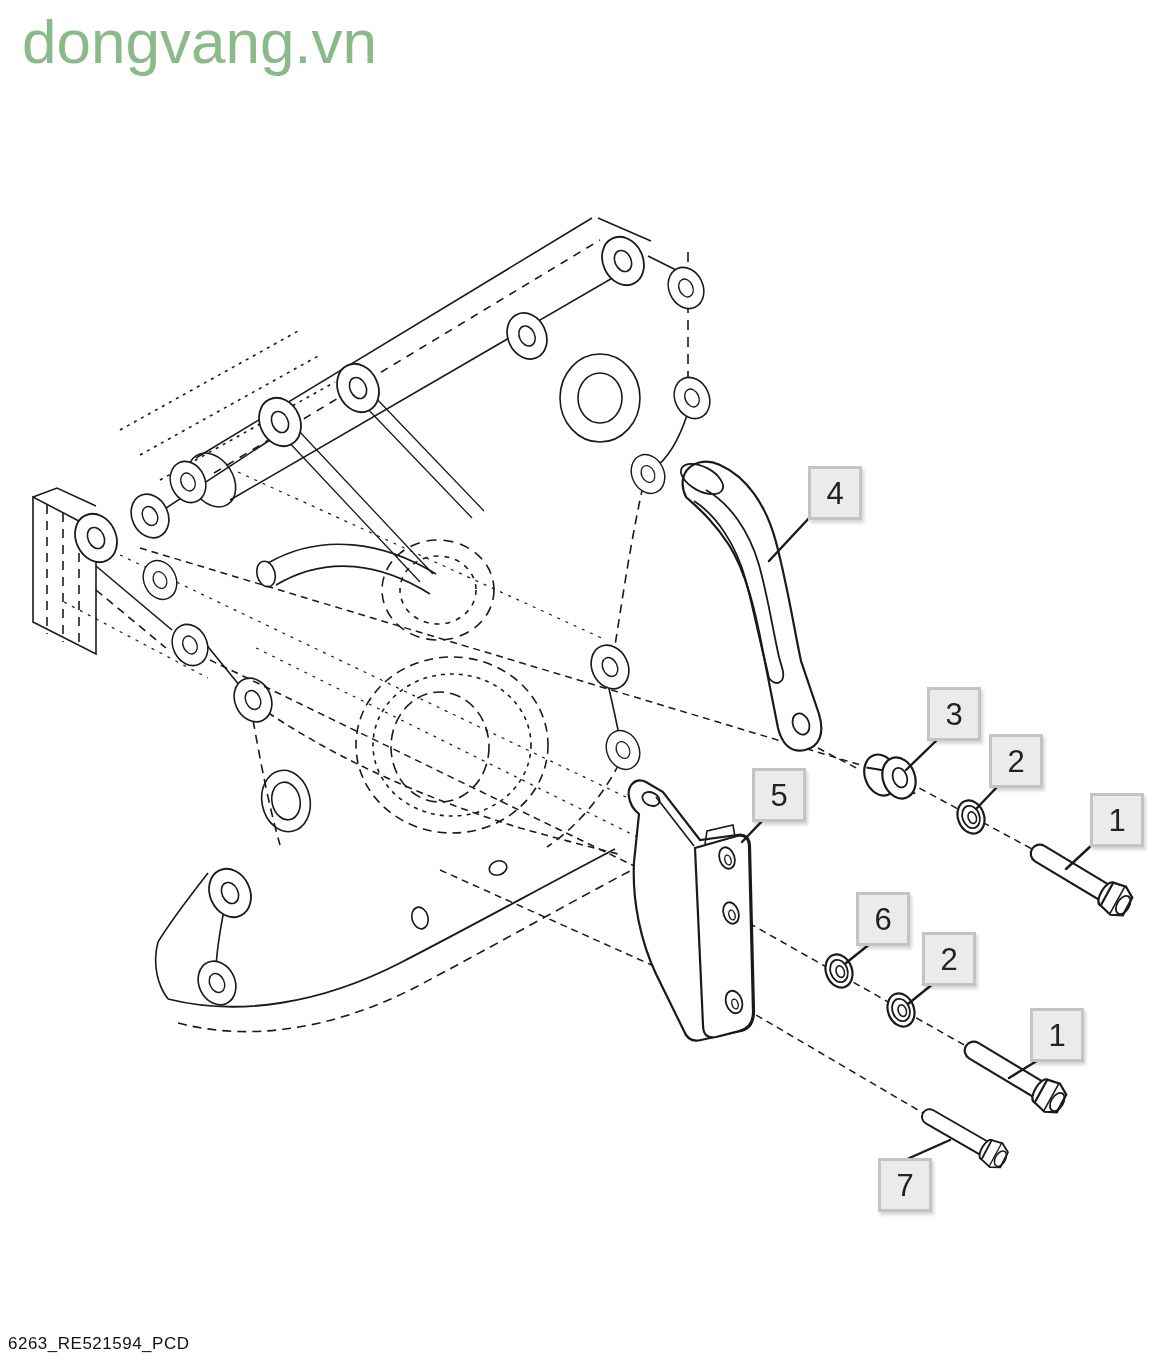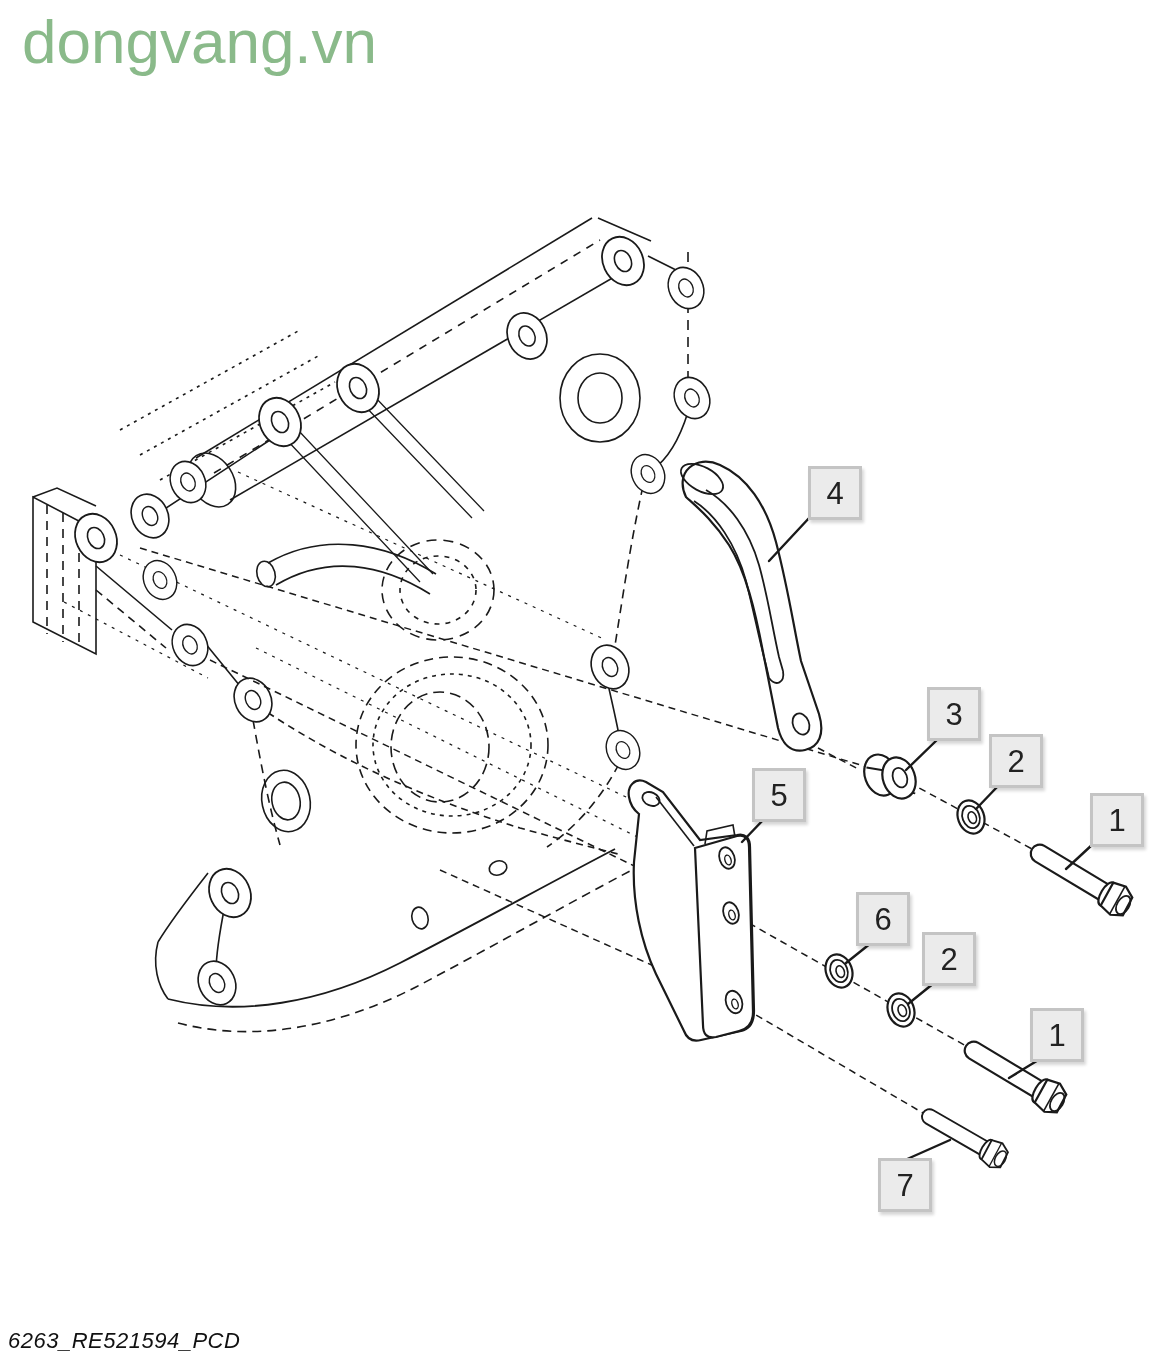--- a/index.html
+++ b/index.html
@@ -14,21 +14,21 @@
     position:relative;width:1170px;height:1364px;background:#ffffff;
     overflow:hidden;font-family:"Liberation Sans",sans-serif;
   }
   .watermark{
     position:absolute;left:22px;top:6px;
     font-size:62px;font-weight:400;letter-spacing:0;
     color:var(--watermark-color);white-space:nowrap;
   }
   .footer-code{
     position:absolute;left:8px;bottom:10px;
-    font-size:22px;color:#111111;letter-spacing:0.5px;font-style:italic;
+    font-size:17px;color:#111111;letter-spacing:0.5px;
   }
   svg.drawing{position:absolute;left:0;top:0;}
   .ln{fill:none;stroke:var(--ink);}
   .wh{fill:#ffffff;stroke:var(--ink);}
   .leader{stroke:var(--ink);stroke-width:2.4;stroke-linecap:round;fill:none;}
   .callout{
     position:absolute;box-sizing:border-box;
     display:flex;align-items:center;justify-content:center;
     background:var(--callout-fill);
     border:3px solid var(--callout-border);

